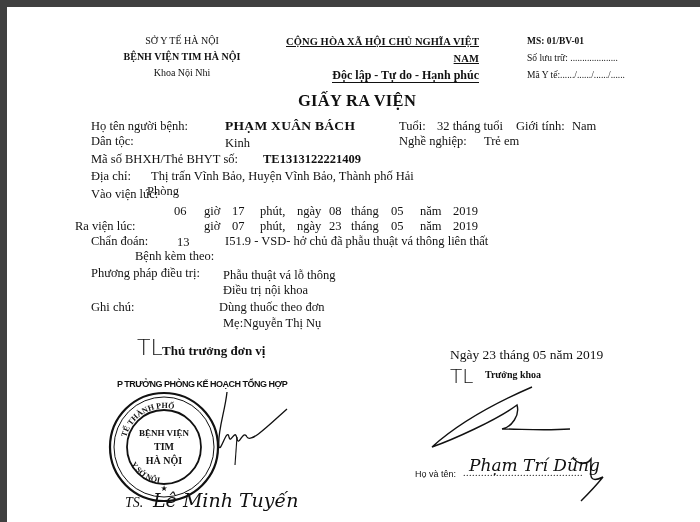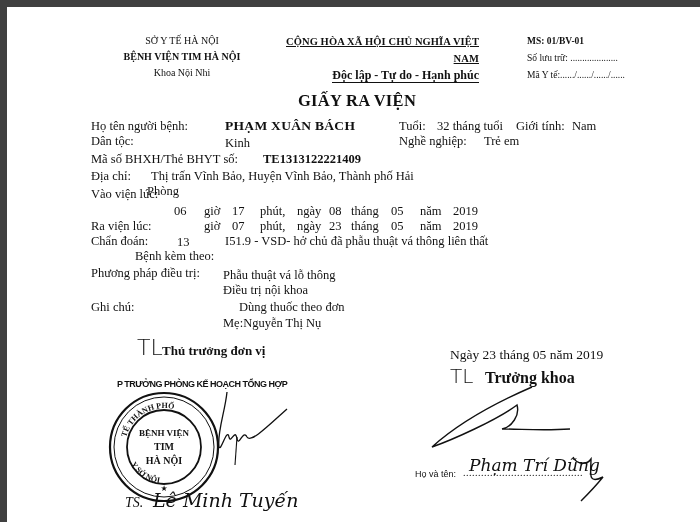--- a/index.html
+++ b/index.html
@@ -69,21 +69,21 @@
   <div class="abs f" style="left:197px; top:197px;">giờ</div>
   <div class="abs f" style="left:225px; top:197px;">17</div>
   <div class="abs f" style="left:253px; top:197px;">phút,</div>
   <div class="abs f" style="left:290px; top:197px;">ngày</div>
   <div class="abs f" style="left:322px; top:197px;">08</div>
   <div class="abs f" style="left:344px; top:197px;">tháng</div>
   <div class="abs f" style="left:384px; top:197px;">05</div>
   <div class="abs f" style="left:413px; top:197px;">năm</div>
   <div class="abs f" style="left:446px; top:197px;">2019</div>
 
-  <div class="abs f" style="left:84px; top:212px;text-align:right;">Ra viện lúc:</div>
+  <div class="abs f" style="left:68px; top:212px;text-align:right;">Ra viện lúc:</div>
   <div class="abs f" style="left:170px; top:212px;margin-top:16px;">13</div>
   <div class="abs f" style="left:197px; top:212px;">giờ</div>
   <div class="abs f" style="left:225px; top:212px;">07</div>
   <div class="abs f" style="left:253px; top:212px;">phút,</div>
   <div class="abs f" style="left:290px; top:212px;">ngày</div>
   <div class="abs f" style="left:322px; top:212px;">23</div>
   <div class="abs f" style="left:344px; top:212px;">tháng</div>
   <div class="abs f" style="left:384px; top:212px;">05</div>
   <div class="abs f" style="left:413px; top:212px;">năm</div>
   <div class="abs f" style="left:446px; top:212px;">2019</div>
@@ -91,21 +91,21 @@
   <div class="abs f" style="left:84px; top:227px;">Chẩn đoán:</div>
   <div class="abs f" style="left:218px; top:227px;">I51.9 - VSD- hở chủ đã phẫu thuật vá thông liên thất</div>
 
   <div class="abs f" style="left:84px; top:242px;margin-left:44px;">Bệnh kèm theo:</div>
 
   <div class="abs f" style="left:84px; top:259px;">Phương pháp điều trị:</div>
   <div class="abs f" style="left:216px; top:261px;">Phẫu thuật vá lỗ thông</div>
   <div class="abs f" style="left:216px; top:276px;">Điều trị nội khoa</div>
 
   <div class="abs f" style="left:84px; top:293px;">Ghi chú:</div>
-  <div class="abs f" style="left:232px; top:293px;">Dùng thuốc theo đơn</div>
+  <div class="abs f" style="left:212px; top:293px;">Dùng thuốc theo đơn</div>
   <div class="abs f" style="left:216px; top:309px;">Mẹ:Nguyễn Thị Nụ</div>
 
   <div class="abs hand" style="left:130px; top:328px; font-size:22px; font-style:normal; font-family:'DejaVu Sans', sans-serif; font-weight:300;">TL</div>
   <div class="abs bold" style="left:155px; top:336px; font-size:13px;">Thủ trưởng đơn vị</div>
 
   <div class="abs" style="left:110px; top:372px; font-family:'Liberation Sans', sans-serif; font-size:9px; letter-spacing:-0.5px; font-weight:bold;">P TRƯỞNG PHÒNG KẾ HOẠCH TỔNG HỢP</div>
 
   <svg style="left:100px; top:383px;" width="115" height="115" viewBox="0 0 115 115">
     <circle cx="57" cy="57" r="54" fill="none" stroke="#111" stroke-width="2.2"></circle>
     <circle cx="57" cy="57" r="50" fill="none" stroke="#111" stroke-width="1"></circle>
@@ -129,21 +129,21 @@
   <svg style="left:200px; top:380px;" width="100" height="80" viewBox="0 0 100 80">
     <path d="M20 5 C 18 25, 10 45, 12 60 C 14 65, 20 40, 22 50 C 24 58, 28 40, 30 52 C 32 60, 36 42, 40 50 C 44 56, 60 40, 80 22" fill="none" stroke="#111" stroke-width="1.3"></path>
     <path d="M30 50 L 28 78" fill="none" stroke="#111" stroke-width="1.1"></path>
   </svg>
 
   <div class="abs" style="left:118px; top:488px; font-size:14px; font-style:italic;">TS.</div>
   <div class="abs hand" style="left:146px; top:482px; font-size:19px;">Lê Minh Tuyến</div>
 
   <div class="abs" style="left:443px; top:340px; font-size:13.5px;">Ngày 23 tháng 05 năm 2019</div>
   <div class="abs" style="left:443px; top:357px; font-size:20px; font-family:'DejaVu Sans', sans-serif; font-weight:300;">TL</div>
-  <div class="abs bold" style="left:478px; top:362px; font-size:16px;">Trưởng khoa</div>
+  <div class="abs bold" style="left:478px; top:362px; font-size:10px;">Trưởng khoa</div>
 
   <svg style="left:415px; top:378px;" width="160" height="70" viewBox="0 0 160 70">
     <path d="M110 2 C 80 15, 40 35, 10 62 C 30 55, 75 35, 95 20 C 98 30, 90 42, 80 44 C 100 44, 120 46, 148 44" fill="none" stroke="#111" stroke-width="1.4"></path>
   </svg>
 
   <div class="abs" style="left:408px; top:462px; font-family:'Liberation Sans', sans-serif; font-size:9px;">Họ và tên:</div>
   <div class="abs" style="left:456px; top:460px; font-size:10px; letter-spacing:0.5px;">........................................</div>
   <div class="abs hand" style="left:462px; top:448px; font-size:17px;">Phạm Trí Dũng</div>
   <svg style="left:560px; top:448px;" width="50" height="50" viewBox="0 0 50 50">
     <path d="M6 2 C 10 10, 20 10, 24 4 C 24 18, 20 30, 36 22 C 28 32, 20 40, 14 46" fill="none" stroke="#111" stroke-width="1.4"></path>

